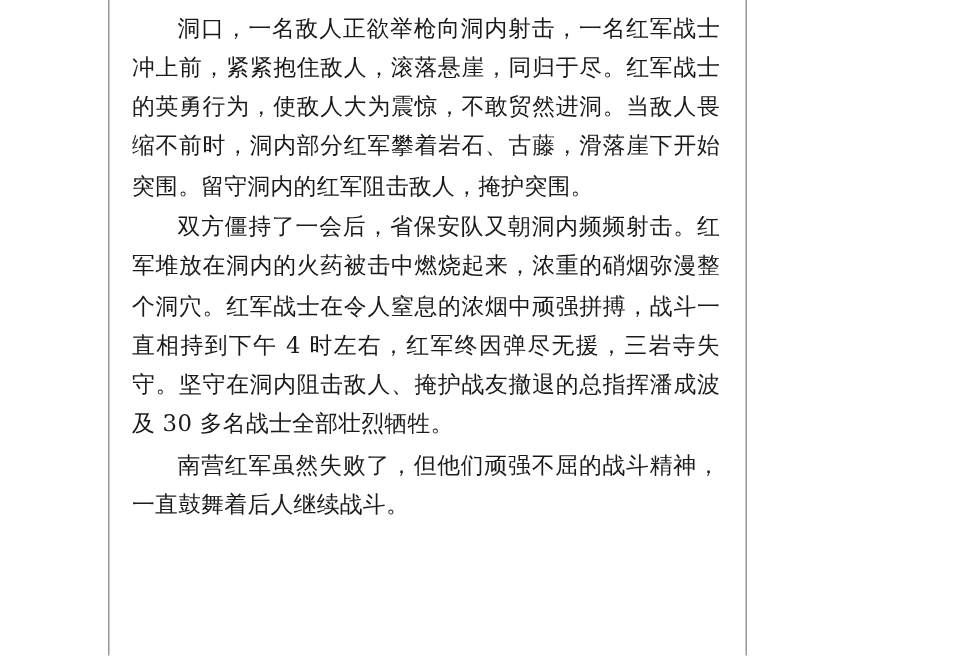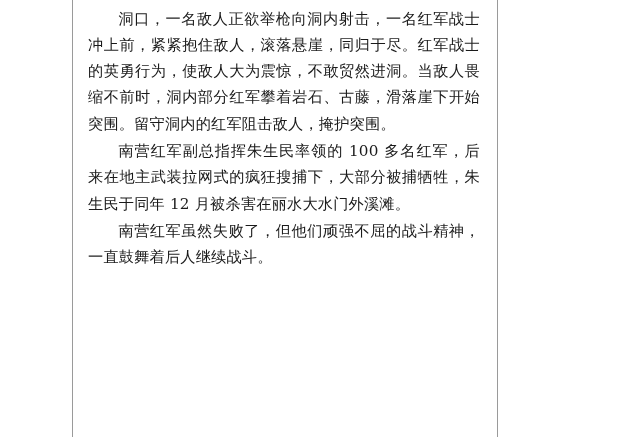--- a/index.html
+++ b/index.html
@@ -58,17 +58,17 @@
 </head>
 <body>
 
 <div class="page">
 
   <div class="rule-left"></div>
   <div class="rule-right"></div>
 
   <div class="text-column">
     <p class="para">洞口，一名敌人正欲举枪向洞内射击，一名红军战士冲上前，紧紧抱住敌人，滚落悬崖，同归于尽。红军战士的英勇行为，使敌人大为震惊，不敢贸然进洞。当敌人畏缩不前时，洞内部分红军攀着岩石、古藤，滑落崖下开始突围。留守洞内的红军阻击敌人，掩护突围。</p>
-    <p class="para">南营红军副总指挥朱生民率领的 100 多名红军，后来在地主武装拉网式的疯狂搜捕下，大部分被捕牺牲，朱生民于同年 12 月被杀害在丽水大水门外溪滩。</p>
+    <p class="para">双方僵持了一会后，省保安队又朝洞内频频射击。红军堆放在洞内的火药被击中燃烧起来，浓重的硝烟弥漫整个洞穴。红军战士在令人窒息的浓烟中顽强拼搏，战斗一直相持到下午 4 时左右，红军终因弹尽无援，三岩寺失守。坚守在洞内阻击敌人、掩护战友撤退的总指挥潘成波及 30 多名战士全部壮烈牺牲。</p>
     <p class="para">南营红军虽然失败了，但他们顽强不屈的战斗精神，一直鼓舞着后人继续战斗。</p>
   </div>
 
 </div>
 
 </body></html>

